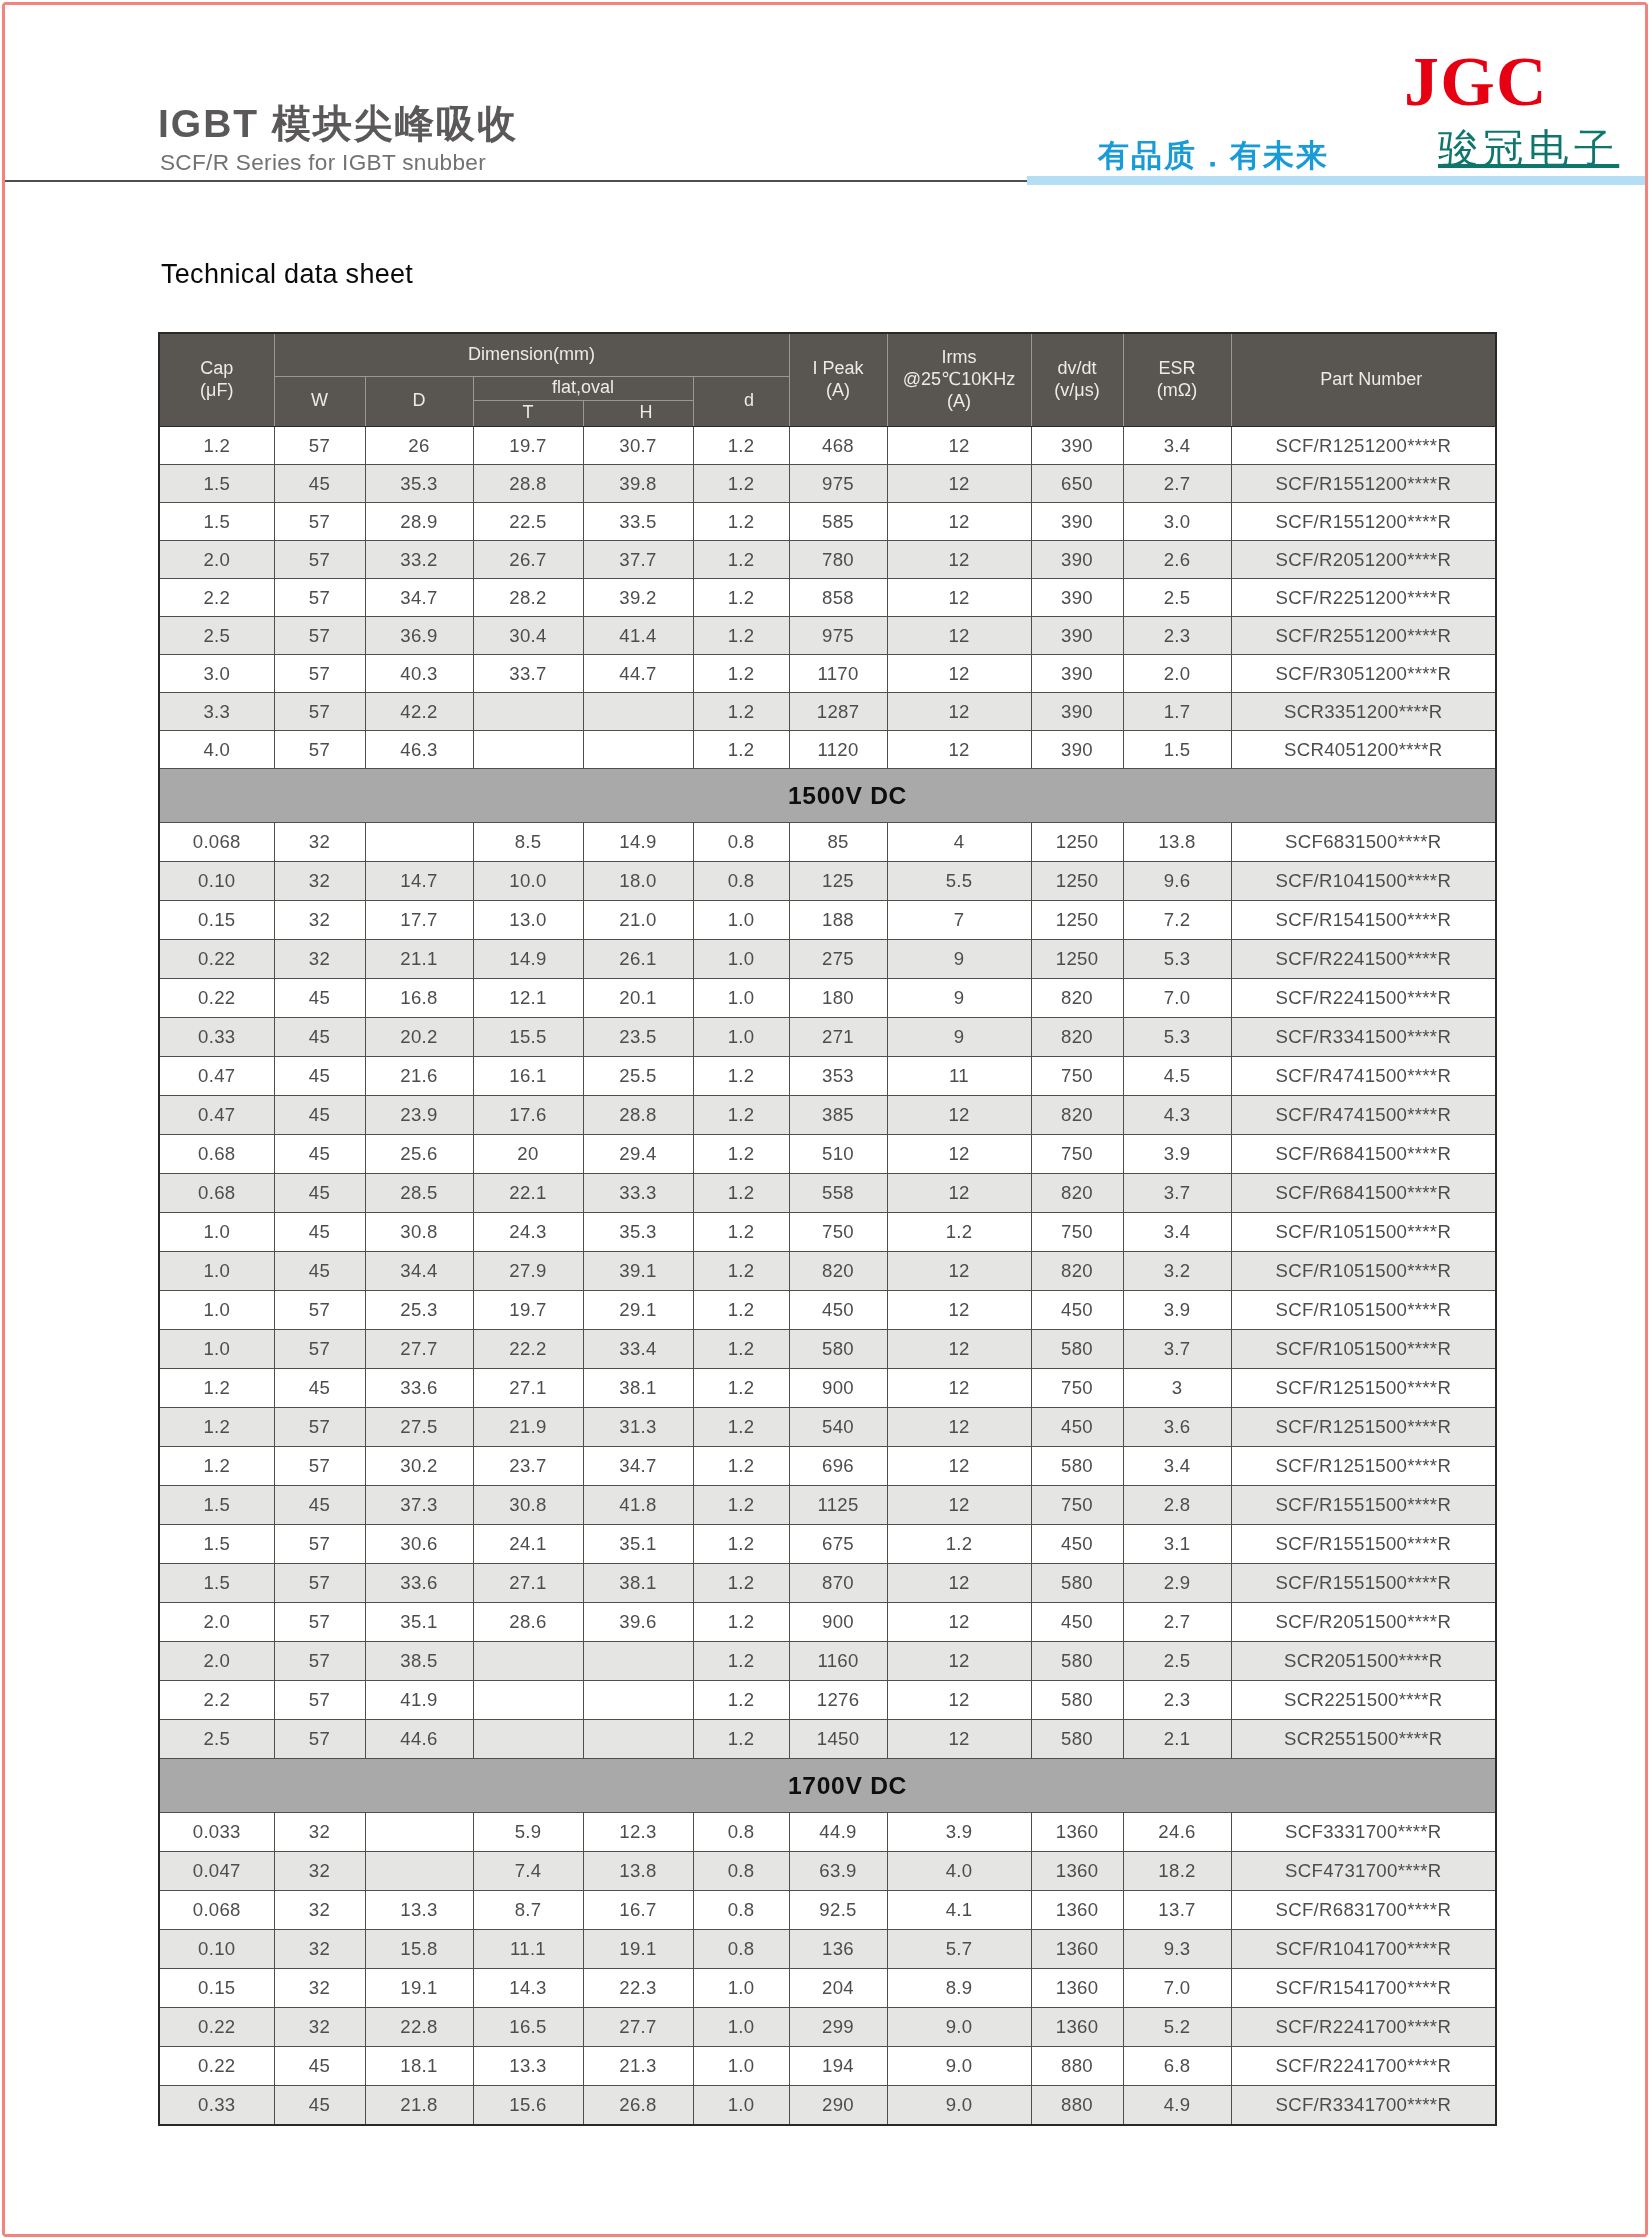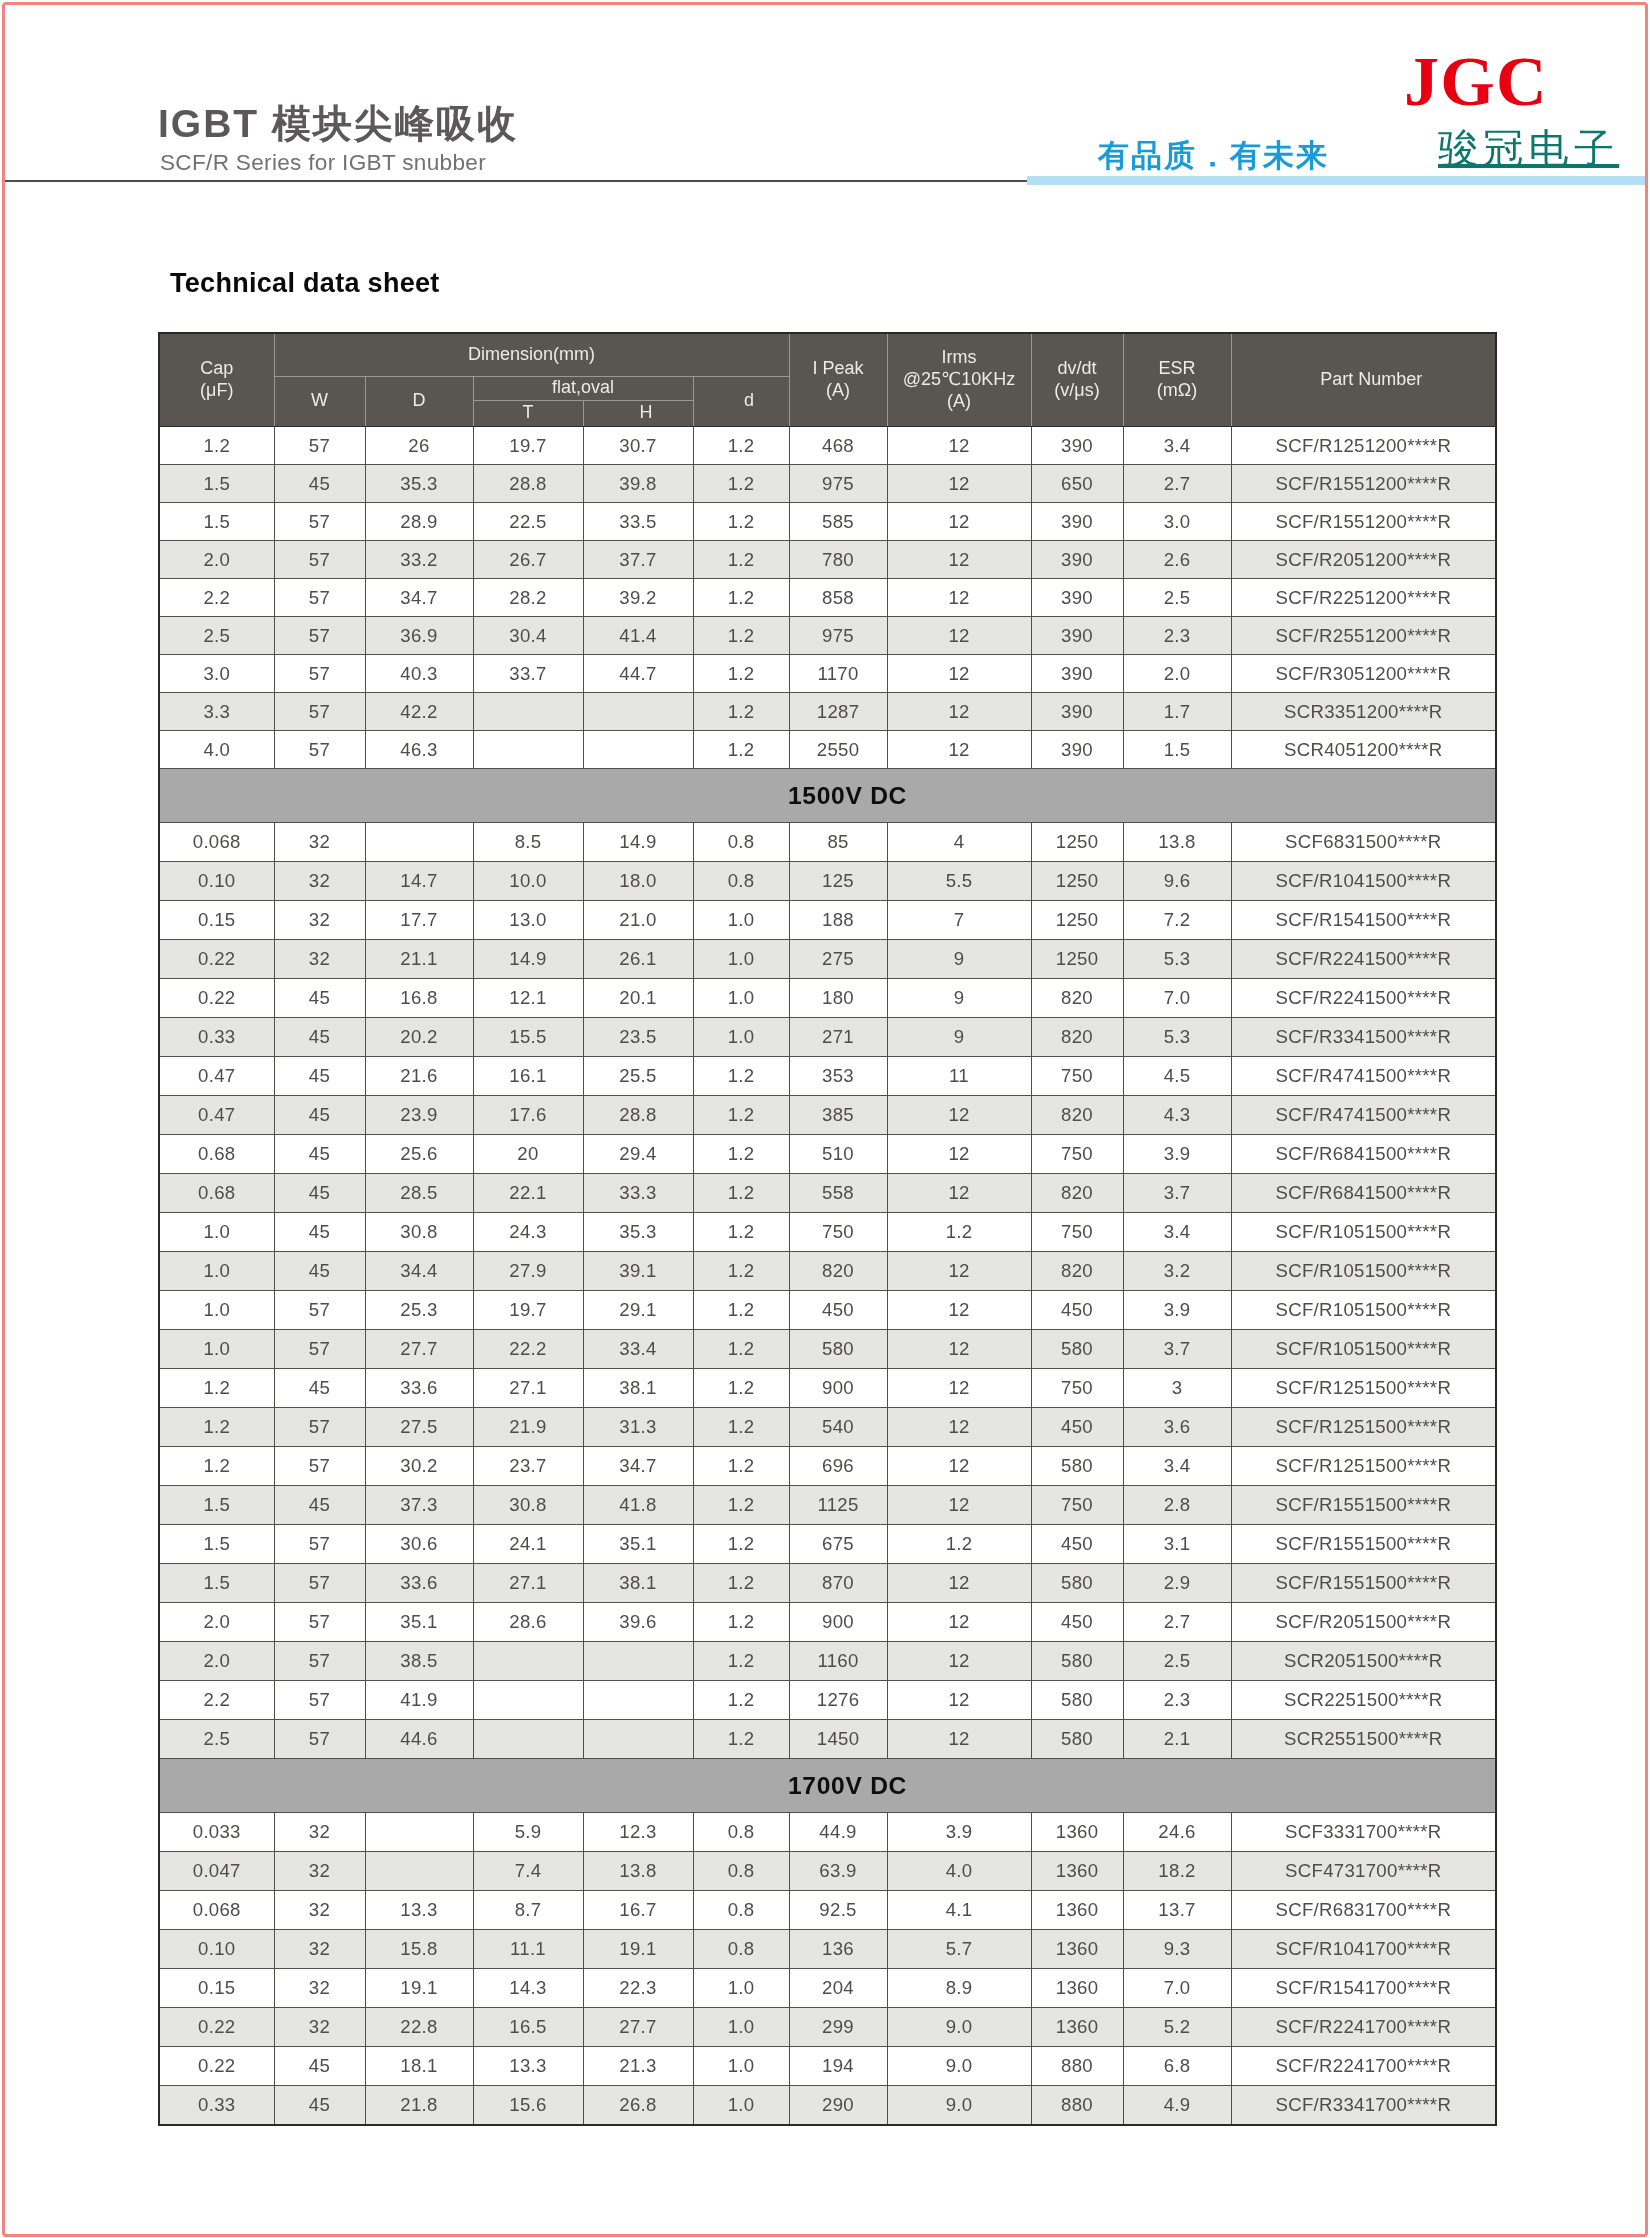--- a/index.html
+++ b/index.html
@@ -28,22 +28,22 @@
   .logo {
     position:absolute; left:1404px; top:47px; font-size:70px; font-weight:bold;
     font-family:"Liberation Serif","DejaVu Serif",serif; color:#E60012;
     letter-spacing:1.3px; line-height:1; white-space:nowrap;
   }
   .company {
     position:absolute; left:1438px; top:128px; font-size:40px; color:#0f766e;
     letter-spacing:5.3px; font-weight:500; line-height:1; white-space:nowrap;text-decoration:underline;
   }
   .sheet-title {
-    position:absolute; left:160px; top:258px; margin:10px; font-size:27px;
-    font-weight:bold; color:#0A0A0A; letter-spacing:0.3px; white-space:nowrap;
+    position:absolute; left:160px; top:258px; margin:1px; font-size:27px;
+    font-weight:normal; color:#0A0A0A; letter-spacing:0.3px; white-space:nowrap;
   }
   table.spec {
     position:absolute; left:158px; top:332px; width:1336px;
     border-collapse:collapse; table-layout:fixed;
     border:2.7px solid #2A2927; background:#ffffff;
   }
   .spec th {
     background:#595551; color:#EDEBE7; font-weight:400;
     border:1.3px solid #9B9893; font-size:18px; line-height:1.22;
     text-align:center; vertical-align:middle; padding:0;
@@ -246,21 +246,21 @@
           <td>1.7</td>
           <td>SCR3351200****R</td>
         </tr>
         <tr class="secA even">
           <td>4.0</td>
           <td>57</td>
           <td>46.3</td>
           <td></td>
           <td></td>
           <td>1.2</td>
-          <td>2550</td>
+          <td>1120</td>
           <td>12</td>
           <td>390</td>
           <td>1.5</td>
           <td>SCR4051200****R</td>
         </tr>
         <tr class="band">
           <td colspan="11">1500V DC</td>
         </tr>
         <tr class="even">
           <td>0.068</td>

